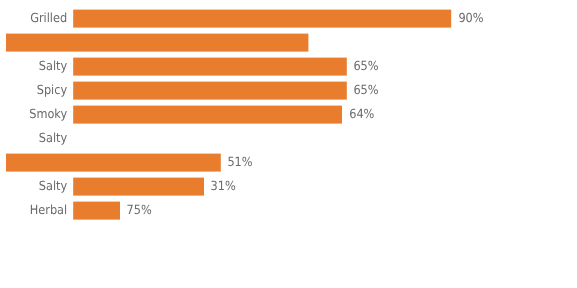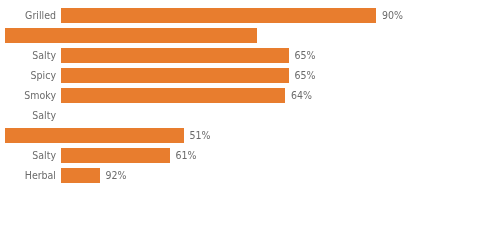--- a/index.html
+++ b/index.html
@@ -104,24 +104,24 @@
       <div class="row">
         <div class="bar-area">
           <div class="bar" style="width: 178.5px; background: rgb(232, 125, 46);"></div>
           <div class="val-label" style="color: rgb(107, 107, 107);">51%</div>
         </div>
       </div>
       <div class="row">
         <div class="cat-label">Salty</div>
         <div class="bar-area">
           <div class="bar" style="width: 108.5px; background: rgb(232, 125, 46);"></div>
-          <div class="val-label" style="color: rgb(107, 107, 107);">61%</div>
+          <div class="val-label" style="color: rgb(107, 107, 107);">31%</div>
         </div>
       </div>
       <div class="row">
         <div class="cat-label">Herbal</div>
         <div class="bar-area">
           <div class="bar" style="width: 38.5px; background: rgb(232, 125, 46);"></div>
-          <div class="val-label" style="color: rgb(107, 107, 107);">92%</div>
+          <div class="val-label" style="color: rgb(107, 107, 107);">75%</div>
         </div>
       </div>
     </div>
 </div>
 
 </body></html>

